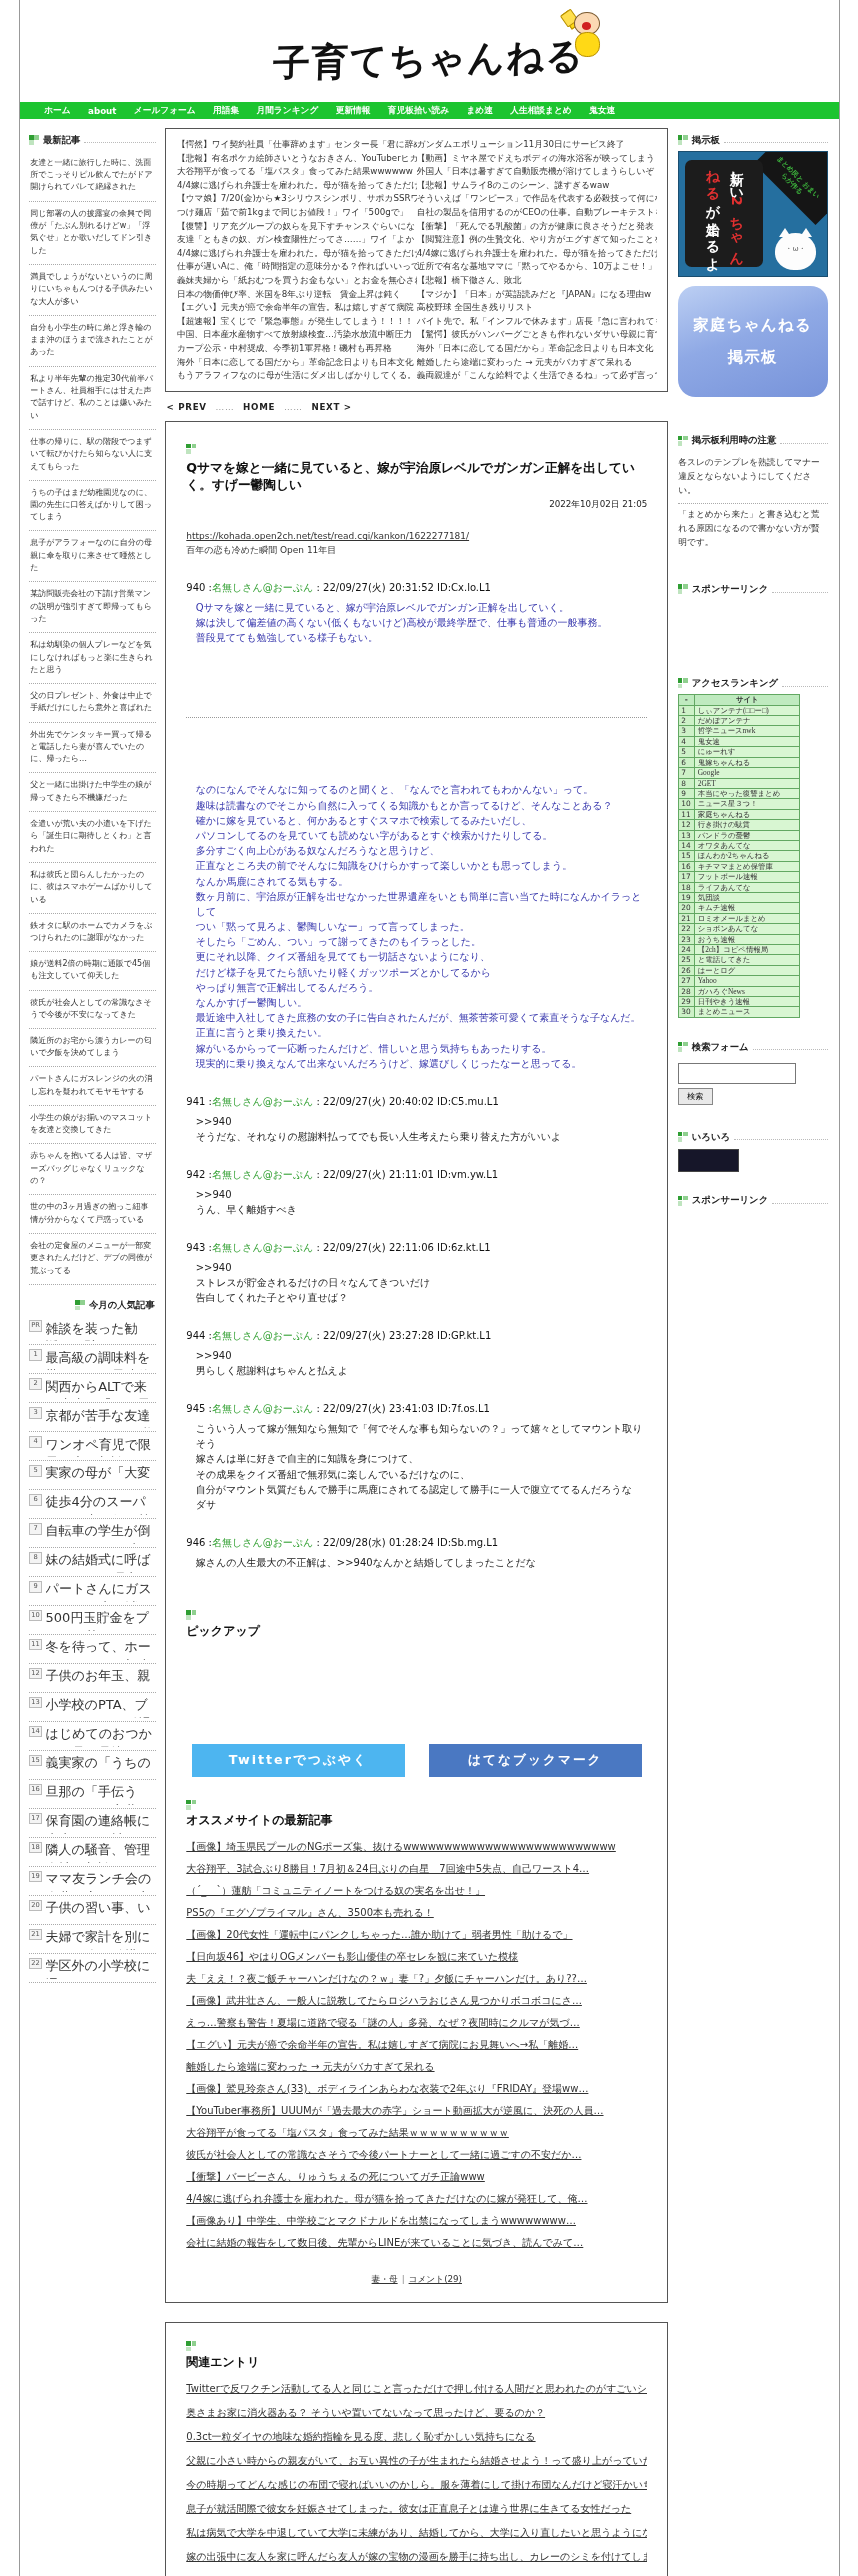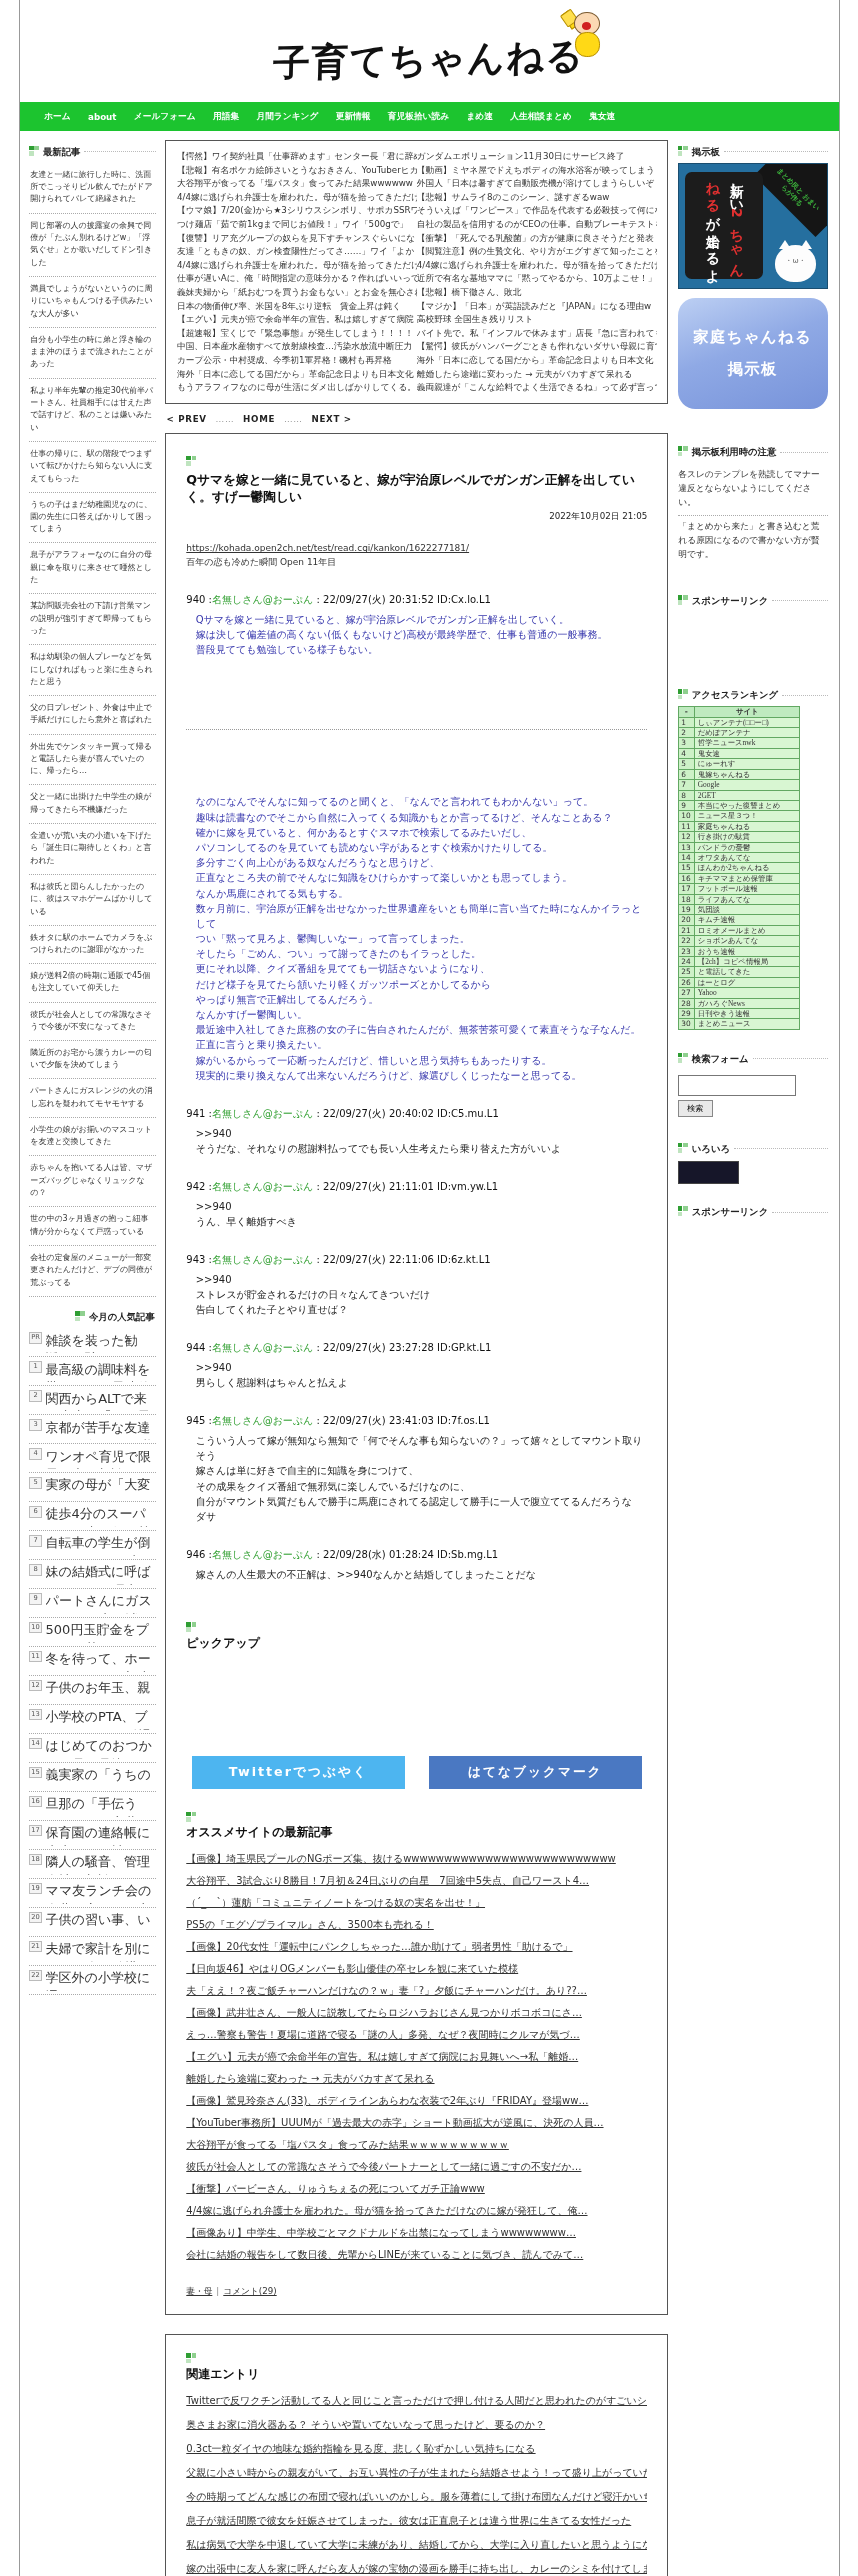--- a/index.html
+++ b/index.html
@@ -10,34 +10,34 @@
   .site-header{height:102px;position:relative;text-align:center;}
   .logo-text{display:inline-block;margin-top:35px;font-size:37px;font-weight:900;color:#111;
     letter-spacing:1.3px;transform:rotate(-1.5deg) skewX(-3deg);font-family:"DejaVu Serif","Liberation Serif",serif;}
   .mascot{position:absolute;left:545px;top:4px;width:43px;height:62px;}
   .m-arm{position:absolute;left:1.3px;top:6.7px;width:6px;height:16px;background:#ffd916;border:0.7px solid #b89000;transform:rotate(-35deg);}
   .m-mug{position:absolute;left:-2.7px;top:-1.3px;width:10.7px;height:12px;background:#ffdf4d;border:0.7px solid #b89000;border-radius:1.3px;}
   .m-head{position:absolute;left:9.4px;top:8px;width:24px;height:21.4px;background:#fbd9b4;border:0.7px solid #7a5a30;border-radius:50%;}
   .m-mouth{position:absolute;left:6.7px;top:9.4px;width:9.4px;height:8px;background:#d02020;border-radius:50%;}
   .m-body{position:absolute;left:10.7px;top:28px;width:23px;height:23px;background:#ffd916;border:0.7px solid #b89000;border-radius:45%;}
   
-  .nav{background:#1cc42f;height:29px;display:flex;align-items:center;padding-left:16px;}
+  .nav{background:#1cc42f;height:17px;display:flex;align-items:center;padding-left:16px;}
   .nav a{color:#fff;font-weight:bold;font-size:8.7px;padding:2px 8.7px;text-decoration:none;cursor:pointer;white-space:nowrap;}
   
   .columns{display:flex;align-items:flex-start;padding:9.4px 9.4px 13.4px 9.4px;}
   .col-left{width:127px;flex:none;margin-right:9.4px;}
   .col-main{width:503px;flex:none;}
   .col-right{width:150px;flex:none;margin-left:9.4px;}
   
   .sqs{position:relative;display:inline-block;width:11.4px;height:10.7px;flex:none;}
   .sqs i{position:absolute;width:4.7px;height:4.7px;}
   .sqs .s1{left:0;top:0;background:#2f9e33;}
   .sqs .s2{left:5.3px;top:0;background:#8fd08f;}
   .sqs .s3{left:0;top:5.3px;background:#bfe4bf;}
-  .side-head{display:flex;align-items:flex-start;font-size:9.4px;font-weight:bold;color:#222;margin:5.3px 0 4px 0;}
+  .side-head{display:flex;align-items:center;font-size:9.4px;font-weight:bold;color:#222;margin:5.3px 0 4px 0;}
   .side-head .t{margin:0 4px 0 2.7px;white-space:nowrap;}
   .side-head .leader{flex:1;border-bottom:1.3px dotted #bbb;height:5.3px;}
   .blk-head{margin:4px 0 6.7px 0;}
   .blk-title{font-size:12px;font-weight:bold;color:#111;margin-top:-1.3px;}
   
   .latest-item{font-size:8px;line-height:1.55;padding:6px 1.3px 6.7px 1.3px;border-bottom:0.7px dotted #aaa;cursor:pointer;}
   .pop-row{display:flex;border-bottom:0.7px dotted #aaa;padding:3.3px 0;cursor:pointer;}
   .pop-rank{flex:none;width:11.4px;font-size:6.7px;color:#555;border:0.7px solid #bbb;background:#f4f4f4;
     text-align:center;height:9.4px;line-height:9.4px;margin-right:3.3px;margin-top:0.7px;}
   .pop-title{flex:1;font-size:13px;line-height:1.42;max-height:21.4px;overflow:hidden;}
@@ -61,21 +61,21 @@
   .post-body{margin:4.7px 0 0 9.4px;font-size:10px;line-height:1.52;color:#222;}
   .post-body.blue{color:#3737ad;}
   .adgap{height:64px;border-bottom:0.7px dotted #999;margin:8px 0 64px 0;}
   .pickup-gap{height:80px;}
   .share-row{display:flex;justify-content:center;gap:24px;margin:17.4px 0 23px 0;}
   .share-btn{width:213px;height:33px;display:flex;align-items:center;justify-content:center;color:#fff;
     font-weight:bold;font-size:12.7px;letter-spacing:2px;cursor:pointer;}
   .btn-twitter{background:#4db5f0;}
   .btn-hatena{background:#4a78c2;}
   .rec-item{font-size:10px;line-height:22px;text-decoration:underline;white-space:nowrap;overflow:hidden;cursor:pointer;}
-  .art-foot{text-align:left;font-size:8.7px;margin-top:20px;}
+  .art-foot{text-align:center;font-size:8.7px;margin-top:20px;}
   .art-foot span{text-decoration:underline;cursor:pointer;}
   .art-foot .sep{ text-decoration:none;cursor:default;color:#888;margin:0 4px;}
   .related-box{border:0.7px solid #555;padding:14.7px 20px 17.4px 20px;margin-top:19px;}
   .rel-item{font-size:10px;line-height:24px;text-decoration:underline;white-space:nowrap;overflow:hidden;cursor:pointer;}
   
   .banner{width:148px;height:124px;background:#256f9f;position:relative;overflow:hidden;border:0.7px solid #1a4e70;}
   .banner-card{position:absolute;left:6.7px;top:8px;width:78px;height:107px;background:#1c1c1c;border-radius:6.7px;
     display:flex;justify-content:center;align-items:center;}
   .banner-vtext{writing-mode:vertical-rl;font-size:14px;font-weight:bold;color:#fff;line-height:1.7;letter-spacing:1.3px;}
   .banner-vtext .red{color:#e03030;}

